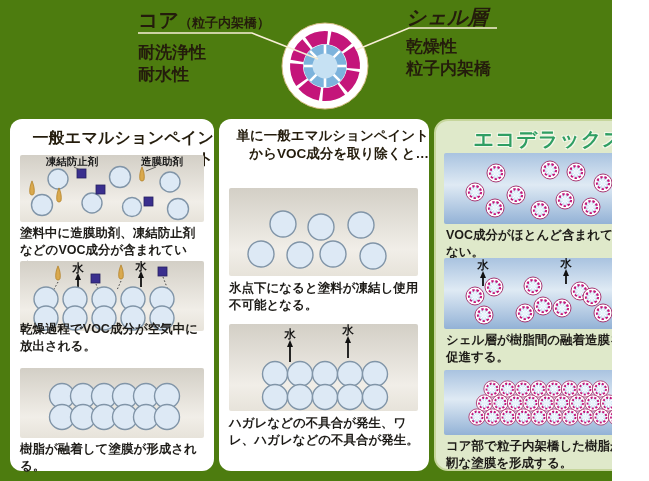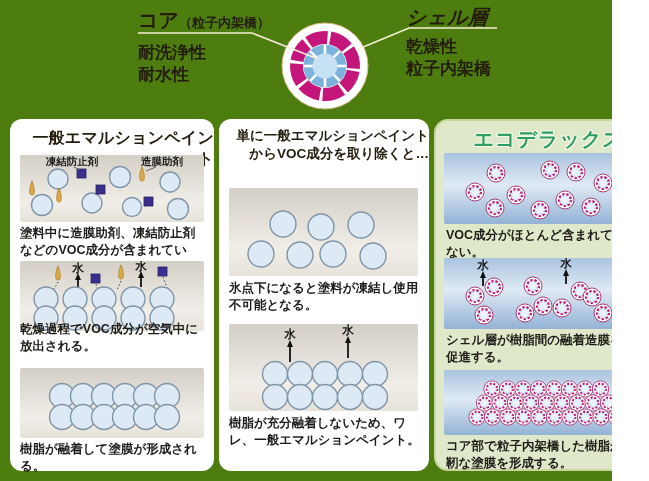--- a/index.html
+++ b/index.html
@@ -204,21 +204,21 @@
         <circle class="resin" cx="71" cy="50" r="12.5"></circle>
       <circle class="resin" cx="96" cy="50" r="12.5"></circle>
         <circle class="resin" cx="121" cy="50" r="12.5"></circle>
       <circle class="resin" cx="146" cy="50" r="12.5"></circle>
       <circle class="resin" cx="46" cy="73" r="12.5"></circle>
         <circle class="resin" cx="71" cy="73" r="12.5"></circle>
       <circle class="resin" cx="96" cy="73" r="12.5"></circle>
         <circle class="resin" cx="121" cy="73" r="12.5"></circle>
       <circle class="resin" cx="146" cy="73" r="12.5"></circle>
     </svg>
-    <div class="caption" style="left:10px;top:296px;width:194px">樹脂が充分融着しないため、ワレ、一般エマルションペイント。</div>
+    <div class="caption" style="left:10px;top:296px;width:194px">ハガレなどの不具合が発生、ワレ、ハガレなどの不具合が発生。</div>
   </section>
 
   <section class="panel panel-3">
     <div class="p-title">エコデラックスⅡ</div>
 
     <svg class="illus bluebox" style="left:8px;top:32px" width="186" height="71">
       <use href="#sym-particle" x="41.5" y="9.5" width="21" height="21"></use>
       <use href="#sym-particle" x="95.5" y="6.5" width="21" height="21"></use>
       <use href="#sym-particle" x="121.5" y="8.5" width="21" height="21"></use>
       <use href="#sym-particle" x="148.5" y="19.5" width="21" height="21"></use>

